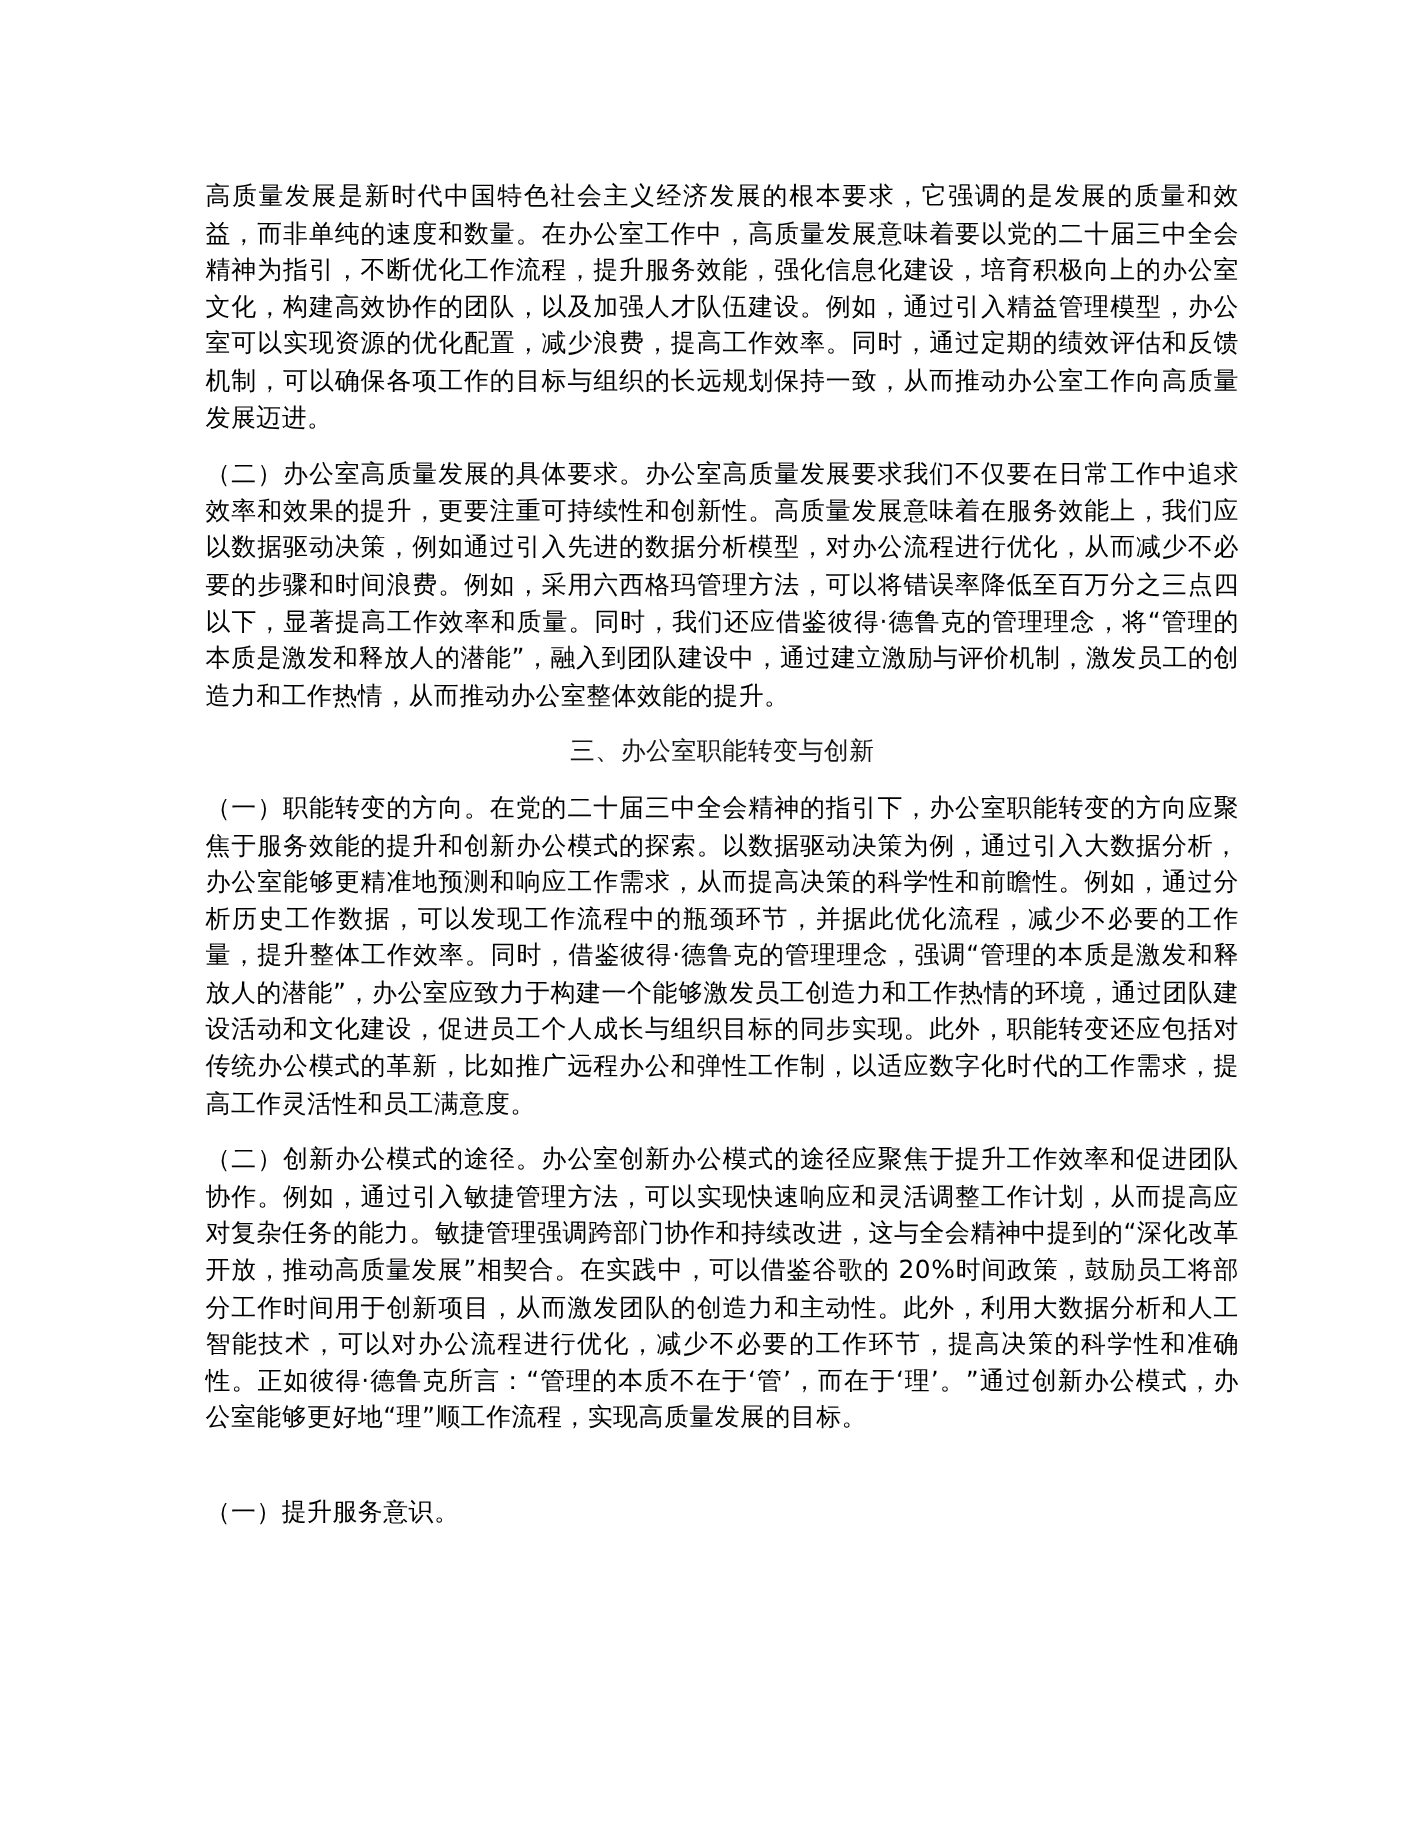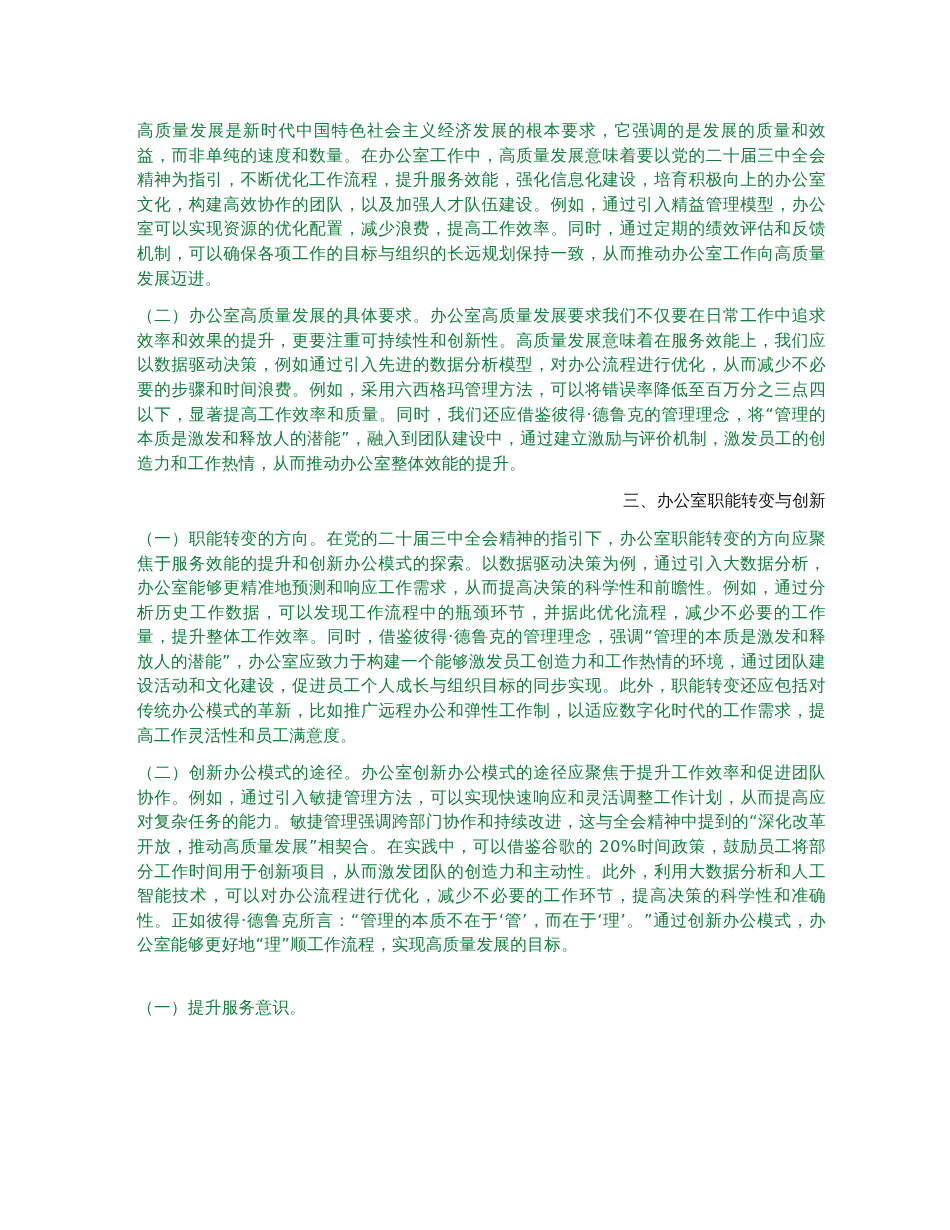--- a/index.html
+++ b/index.html
@@ -28,35 +28,35 @@
   #doc-body {
     position: absolute;
     left: 137px;
     top: 119px;
     width: 689px;
   }
 
   .para {
     font-size: 16.6px;
     line-height: 24.6px;
-    color: #15803d;
+    color: #000000;
     text-align: justify;
     text-justify: inter-character;
     text-align-last: left;
     margin: 0 0 13px 0;
     letter-spacing: 0.02em;
     word-break: break-all;
     font-weight: 500;
   }
 
   .heading {
     font-size: 16.6px;
     line-height: 24.6px;
     color: #161616;
-    text-align: right;
+    text-align: center;
     margin: 0 0 13px 0;
     letter-spacing: 0.02em;
     font-weight: 500;
   }
 
   .para:last-child,
   .heading:last-child {
     margin-bottom: 0;
     margin-top: 38px;
   }

